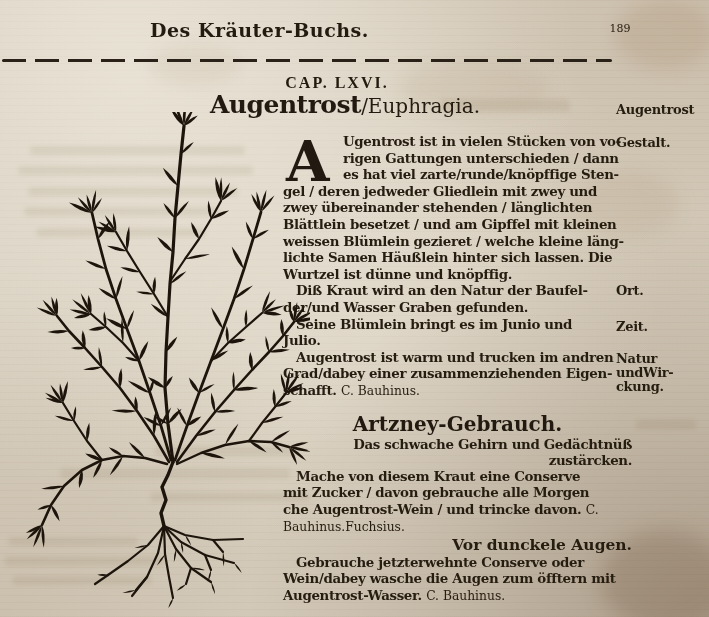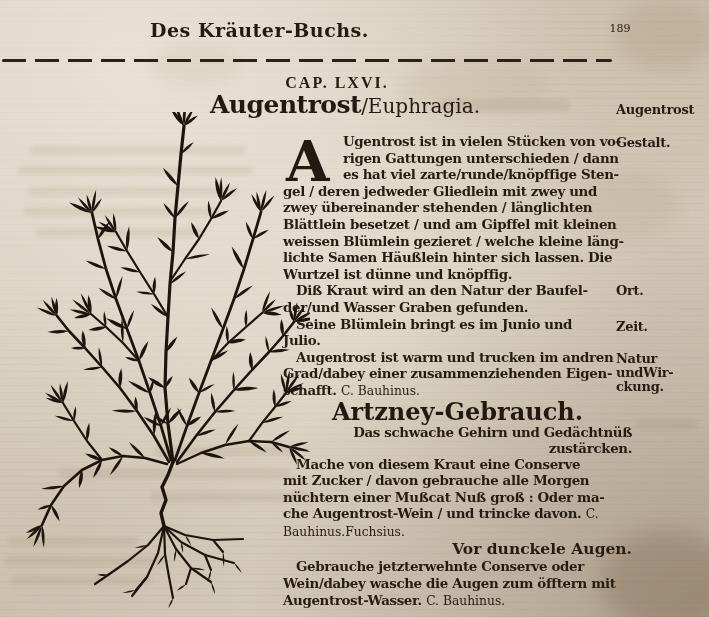--- a/index.html
+++ b/index.html
@@ -44,21 +44,21 @@
     position:absolute; left:286px; top:134px; width:56px; height:58px;
     font-size:56px; line-height:54px; font-weight:800; color:#221910;
     font-family:"DejaVu Serif", serif;
   }
   #body-lines{position:absolute; left:283px; top:133px; width:349px;}
   .bl{line-height:16.6px; font-size:13.4px; letter-spacing:-0.35px; font-weight:700;
       color:#261d11; white-space:nowrap;}
   .bl.cap{padding-left:60px;}
   .bl.indent{text-indent:13px;}
   .bl.center{text-align:right; line-height:16px; white-space:normal;}
-  .bl.heading{text-align:center; font-size:24px; line-height:24px; letter-spacing:0; color:#221910;}
+  .bl.heading{text-align:center; font-size:20px; line-height:24px; letter-spacing:0; color:#221910;margin-top:12px;}
   .bl.subheading{text-align:right; font-size:15.5px; line-height:18px; letter-spacing:0;}
   .lat{font-weight:400; font-size:12.3px; letter-spacing:0;}
   #plant{position:absolute; left:15px; top:112px; width:295px; height:500px; pointer-events:none;}
 </style>
 </head>
 <body>
 
 <div class="page">
 
   <div class="stain" style="left:570px;top:170px;width:110px;height:70px;background:rgba(150,115,75,.10);filter:blur(9px);"></div>
@@ -112,21 +112,20 @@
       <div class="bl indent"><span class="frk">Seine Blümlein bringt es im Junio und</span></div>
       <div class="bl "><span class="frk">Julio.</span></div>
       <div class="bl indent"><span class="frk">Augentrost ist warm und trucken im andren</span></div>
       <div class="bl "><span class="frk">Grad/dabey einer zusammenziehenden Eigen-</span></div>
       <div class="bl "><span class="frk">schafft. </span><span class="lat">C. Bauhinus.</span></div>
       <div class="bl heading"><span class="frk">Artzney-Gebrauch.</span></div>
       <div class="bl center"><span class="frk">Das schwache Gehirn und Gedächtnüß</span></div>
       <div class="bl center"><span class="frk">zustärcken.</span></div>
       <div class="bl indent"><span class="frk">Mache von diesem Kraut eine Conserve</span></div>
       <div class="bl "><span class="frk">mit Zucker / davon gebrauche alle Morgen</span></div>
-      <div class="bl "><span class="frk">nüchtern einer Mußcat Nuß groß : Oder ma-</span></div>
       <div class="bl "><span class="frk">che Augentrost-Wein / und trincke davon. </span><span class="lat">C.</span></div>
       <div class="bl "><span class="lat">Bauhinus.Fuchsius.</span></div>
       <div class="bl subheading"><span class="frk">Vor dunckele Augen.</span></div>
       <div class="bl indent"><span class="frk">Gebrauche jetzterwehnte Conserve oder</span></div>
       <div class="bl "><span class="frk">Wein/dabey wasche die Augen zum öfftern mit</span></div>
       <div class="bl "><span class="frk">Augentrost-Wasser. </span><span class="lat">C. Bauhinus.</span></div>
     </div>
 
   <svg id="plant" viewBox="0 0 295 500" xmlns="http://www.w3.org/2000/svg">
     <g id="plant-stems">

